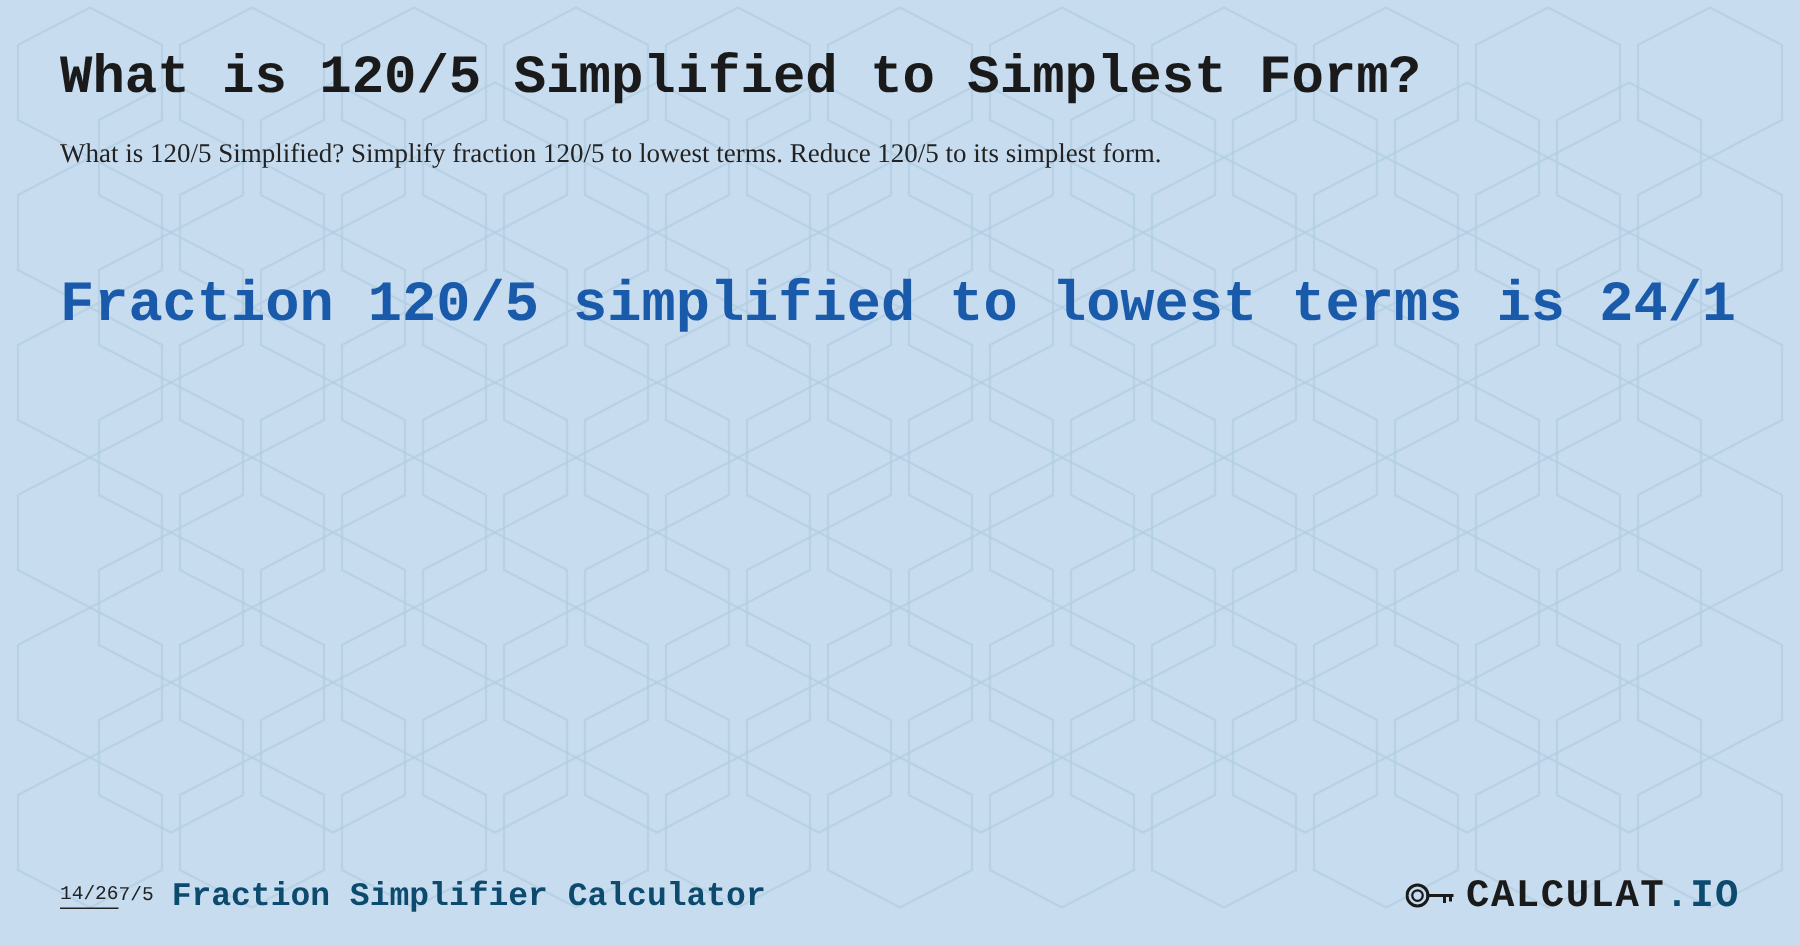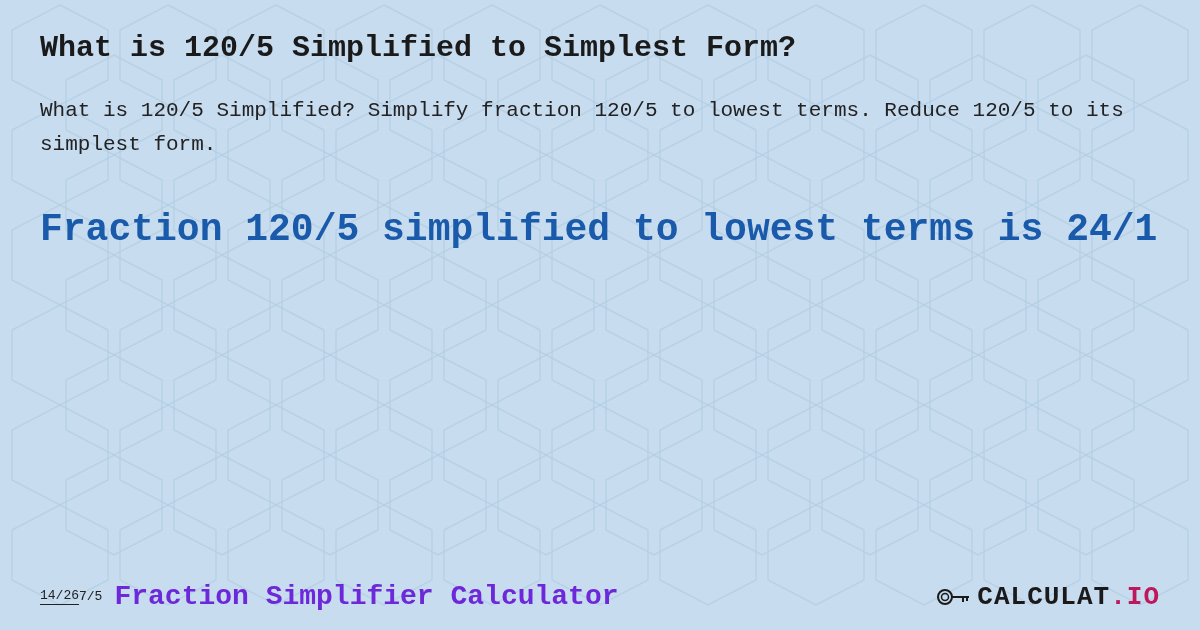--- a/index.html
+++ b/index.html
@@ -30,38 +30,38 @@
     .content-wrapper {
       position: relative;
       z-index: 1;
       padding: 30px 40px 20px 40px;
       height: 100%;
       display: flex;
       flex-direction: column;
     }
 
     .main-title {
-      font-size: 30px;
+      font-size: 36px;
       font-weight: bold;
       color: #1a1a1a;
       line-height: 1.2;
-      margin-bottom: 28px;
+      margin-bottom: 15px;
       font-family: 'Courier New', Courier, monospace;
     }
 
     .description {
-      font-size: 21px;
+      font-size: 18px;
       color: #222;
       line-height: 1.6;
       margin-bottom: 40px;
-      font-family: Liberation Mono, monospace;
+      font-family: Liberation Serif, serif;
     }
 
     .result-section {
-      margin-top: 4px;
+      margin-top: 22px;
     }
 
     .result-title {
       font-size: 38px;
       font-weight: bold;
       color: #1a5aaa;
       line-height: 1.3;
       font-family: 'Courier New', Courier, monospace;
     }
 
@@ -89,23 +89,23 @@
       color: #222;
       line-height: 1.2;
     }
 
     .fraction-small .numerator {
       border-bottom: 1px solid #222;
       padding-bottom: 1px;
     }
 
     .footer-brand {
-      font-size: 28px;
+      font-size: 22px;
       font-weight: bold;
-      color: #6d28d9;
+      color: #0c4a6e;
       font-family: 'Courier New', Courier, monospace;
     }
 
     .footer-right {
       display: flex;
       align-items: center;
       gap: 8px;
     }
 
     .calculat-logo {
@@ -116,21 +116,21 @@
 
     .logo-text {
       font-size: 26px;
       font-weight: bold;
       color: #1a1a1a;
       font-family: 'Courier New', Courier, monospace;
       letter-spacing: 1px;
     }
 
     .logo-text .dot-io {
-      color: #be185d;
+      color: #0c4a6e;
     }
   </style>
 </head>
 <body>
 
 <svg class="bg-pattern" xmlns="http://www.w3.org/2000/svg" width="1200" height="630">
   <defs>
     <pattern id="hex-pattern" x="0" y="0" width="120" height="104" patternUnits="userSpaceOnUse">
 
       <polygon points="60,2 110,28 110,76 60,102 10,76 10,28" fill="none" stroke="#a8c4e0" stroke-width="1.5" opacity="0.6"></polygon>

